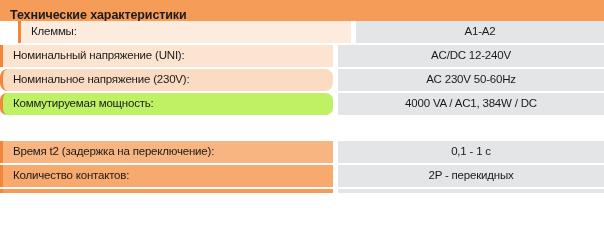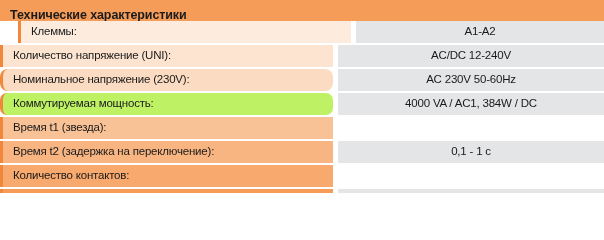--- a/index.html
+++ b/index.html
@@ -116,21 +116,21 @@
       <div class="cell-label tint-0">
         <span class="cell-label-text">Клеммы:</span>
       </div>
       <div class="cell-value">
         <span class="cell-value-text">A1-A2</span>
       </div>
     </div>
 
     <div class="spec-row">
       <div class="cell-label tint-1">
-        <span class="cell-label-text">Количество напряжение (UNI):</span>
+        <span class="cell-label-text">Номинальный напряжение (UNI):</span>
       </div>
       <div class="cell-value">
         <span class="cell-value-text">AC/DC 12-240V</span>
       </div>
     </div>
 
     <div class="spec-row">
       <div class="cell-label tint-2">
         <span class="cell-label-text">Номинальное напряжение (230V):</span>
       </div>
@@ -142,37 +142,37 @@
     <div class="spec-row">
       <div class="cell-label tint-3">
         <span class="cell-label-text">Коммутируемая мощность:</span>
       </div>
       <div class="cell-value">
         <span class="cell-value-text">4000 VA / AC1, 384W / DC</span>
       </div>
     </div>
 
     <div class="spec-row">
-      <div class="cell-label tint-4">
-        <span class="cell-label-text">Время t1 (звезда):</span>
-      </div>
     </div>
 
     <div class="spec-row">
       <div class="cell-label tint-5">
         <span class="cell-label-text">Время t2 (задержка на переключение):</span>
       </div>
       <div class="cell-value">
         <span class="cell-value-text">0,1 - 1 с</span>
       </div>
     </div>
 
     <div class="spec-row">
       <div class="cell-label tint-6">
         <span class="cell-label-text">Количество контактов:</span>
+      </div>
+      <div class="cell-value">
+        <span class="cell-value-text">2P - перекидных</span>
       </div>
     </div>
 
     <div class="spec-row">
       <div class="cell-label tint-7">
         <span class="cell-label-text">Номинальный ток:</span>
       </div>
       <div class="cell-value">
         <span class="cell-value-text">16A/AC1</span>
       </div>

